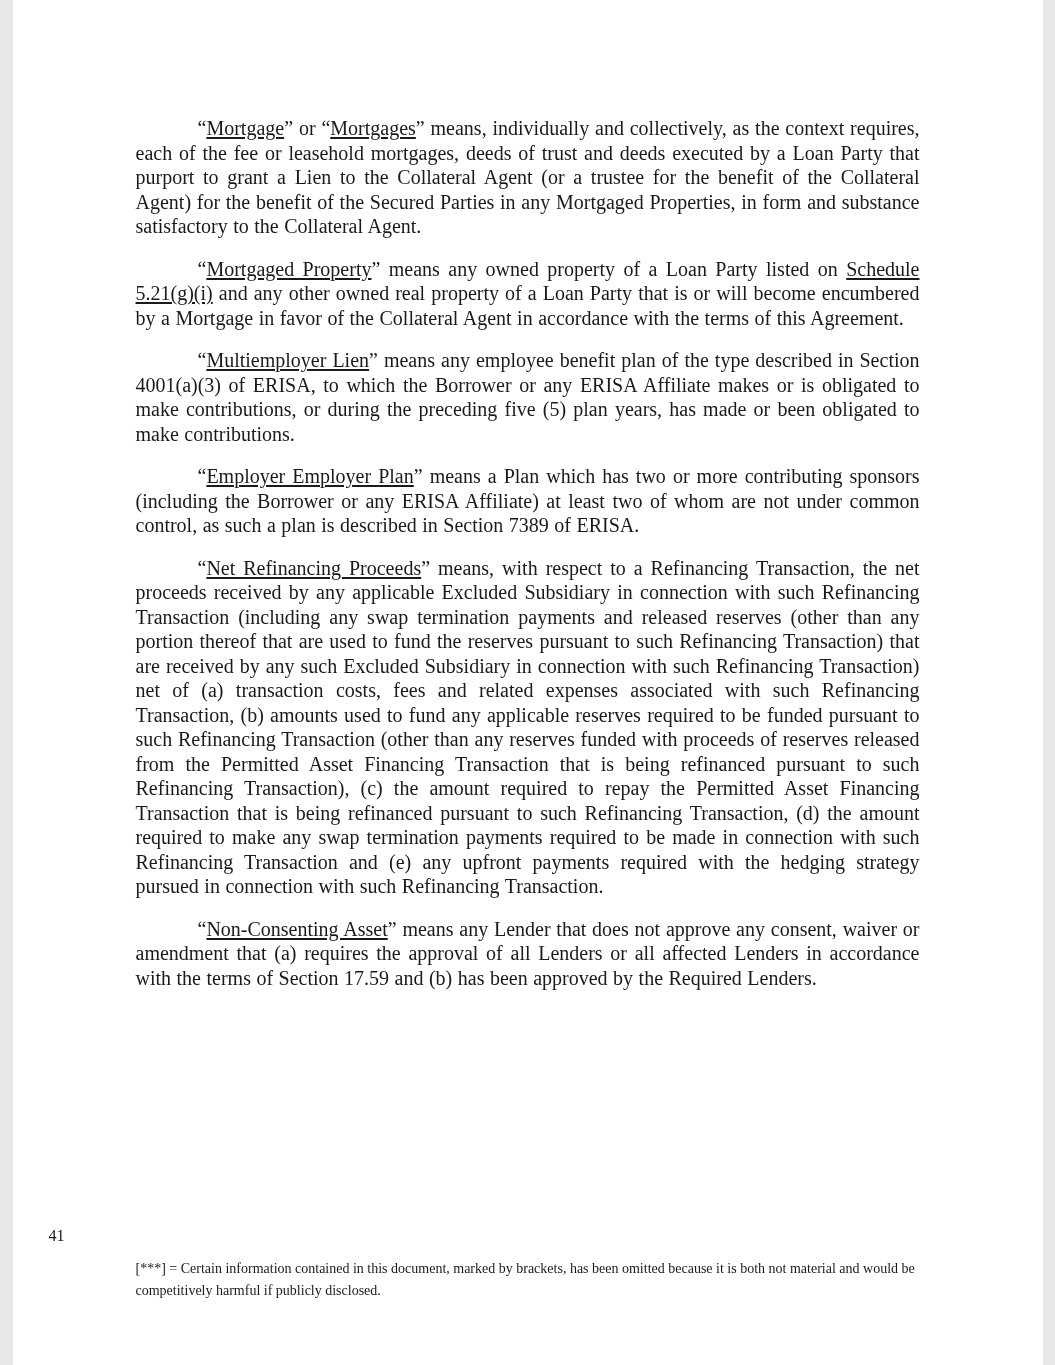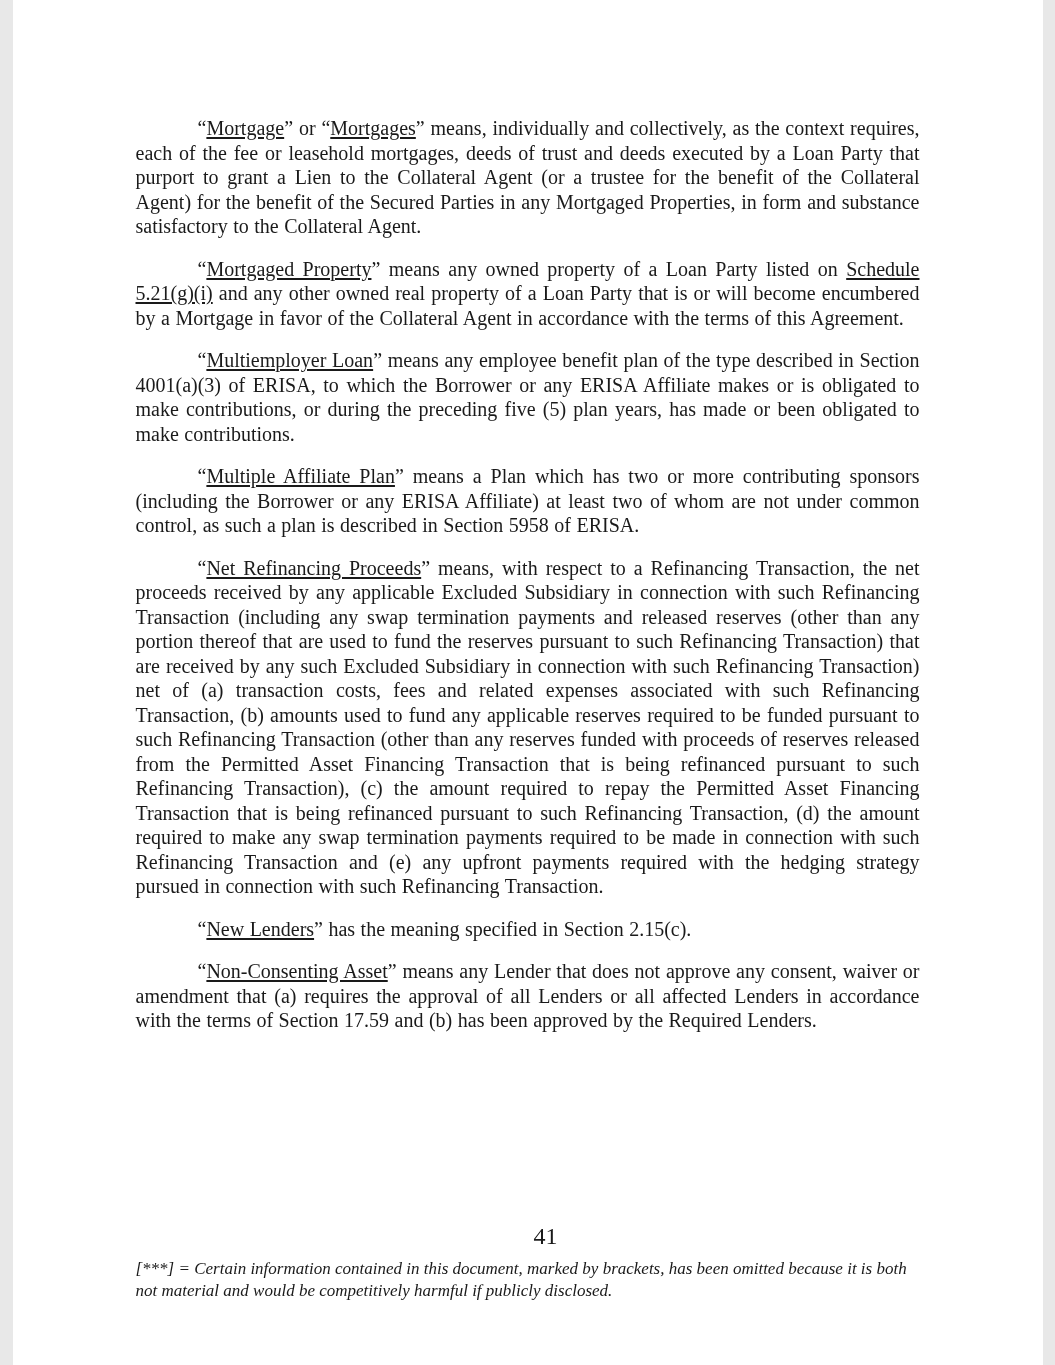--- a/index.html
+++ b/index.html
@@ -27,44 +27,41 @@
     text-align: justify;
     text-indent: 62px;
     word-spacing: 0.5px;
   }
   .term { text-decoration: underline; text-underline-offset: 2px; }
   .page-number {
     position: absolute;
     left: 0;
     right: 0;
     top: 1224px;
-    text-align: center;
-    font-size: 24px;
+    font-size: 16px;
     line-height: 24px;
     padding-left: 36px;
   }
   .footnote {
     position: absolute;
     left: 123px;
     right: 120px;
     top: 1258px;
-    font-size: 17px;
+    font-size: 14px;
     line-height: 21.5px;
     text-align: left;
-    font-style: italic;
   }
 </style>
 </head>
 <body>
 
 <div class="page">
   <div class="content" id="paragraph-container">
       <p class="para"><span class="">“</span><span class="term">Mortgage</span><span class="">” or “</span><span class="term">Mortgages</span><span class="">” means, individually and collectively, as the context requires, each of the fee or leasehold mortgages, deeds of trust and deeds executed by a Loan Party that purport to grant a Lien to the Collateral Agent (or a trustee for the benefit of the Collateral Agent) for the benefit of the Secured Parties in any Mortgaged Properties, in form and substance satisfactory to the Collateral Agent.</span></p>
       <p class="para"><span class="">“</span><span class="term">Mortgaged Property</span><span class="">” means any owned property of a Loan Party listed on </span><span class="term">Schedule 5.21(g)(i)</span><span class=""> and any other owned real property of a Loan Party that is or will become encumbered by a Mortgage in favor of the Collateral Agent in accordance with the terms of this Agreement.</span></p>
-      <p class="para"><span class="">“</span><span class="term">Multiemployer Loan</span><span class="">” means any employee benefit plan of the type described in Section 4001(a)(3) of ERISA, to which the Borrower or any ERISA Affiliate makes or is obligated to make contributions, or during the preceding five (5) plan years, has made or been obligated to make contributions.</span></p>
-      <p class="para"><span class="">“</span><span class="term">Multiple Affiliate Plan</span><span class="">” means a Plan which has two or more contributing sponsors (including the Borrower or any ERISA Affiliate) at least two of whom are not under common control, as such a plan is described in Section 5958 of ERISA.</span></p>
+      <p class="para"><span class="">“</span><span class="term">Multiemployer Lien</span><span class="">” means any employee benefit plan of the type described in Section 4001(a)(3) of ERISA, to which the Borrower or any ERISA Affiliate makes or is obligated to make contributions, or during the preceding five (5) plan years, has made or been obligated to make contributions.</span></p>
+      <p class="para"><span class="">“</span><span class="term">Employer Employer Plan</span><span class="">” means a Plan which has two or more contributing sponsors (including the Borrower or any ERISA Affiliate) at least two of whom are not under common control, as such a plan is described in Section 7389 of ERISA.</span></p>
       <p class="para"><span class="">“</span><span class="term">Net Refinancing Proceeds</span><span class="">” means, with respect to a Refinancing Transaction, the net proceeds received by any applicable Excluded Subsidiary in connection with such Refinancing Transaction (including any swap termination payments and released reserves (other than any portion thereof that are used to fund the reserves pursuant to such Refinancing Transaction) that are received by any such Excluded Subsidiary in connection with such Refinancing Transaction) net of (a) transaction costs, fees and related expenses associated with such Refinancing Transaction, (b) amounts used to fund any applicable reserves required to be funded pursuant to such Refinancing Transaction (other than any reserves funded with proceeds of reserves released from the Permitted Asset Financing Transaction that is being refinanced pursuant to such Refinancing Transaction), (c) the amount required to repay the Permitted Asset Financing Transaction that is being refinanced pursuant to such Refinancing Transaction, (d) the amount required to make any swap termination payments required to be made in connection with such Refinancing Transaction and (e) any upfront payments required with the hedging strategy pursued in connection with such Refinancing Transaction.</span></p>
-      <p class="para"><span class="">“</span><span class="term">New Lenders</span><span class="">” has the meaning specified in Section 2.15(c).</span></p>
       <p class="para"><span class="">“</span><span class="term">Non-Consenting Asset</span><span class="">” means any Lender that does not approve any consent, waiver or amendment that (a) requires the approval of all Lenders or all affected Lenders in accordance with the terms of Section 17.59 and (b) has been approved by the Required Lenders.</span></p>
     </div>
   <div class="page-number">41</div>
   <div class="footnote">[***] = Certain information contained in this document, marked by brackets, has been omitted because it is both not material and would be competitively harmful if publicly disclosed.</div>
 </div>
 
 </body></html>

